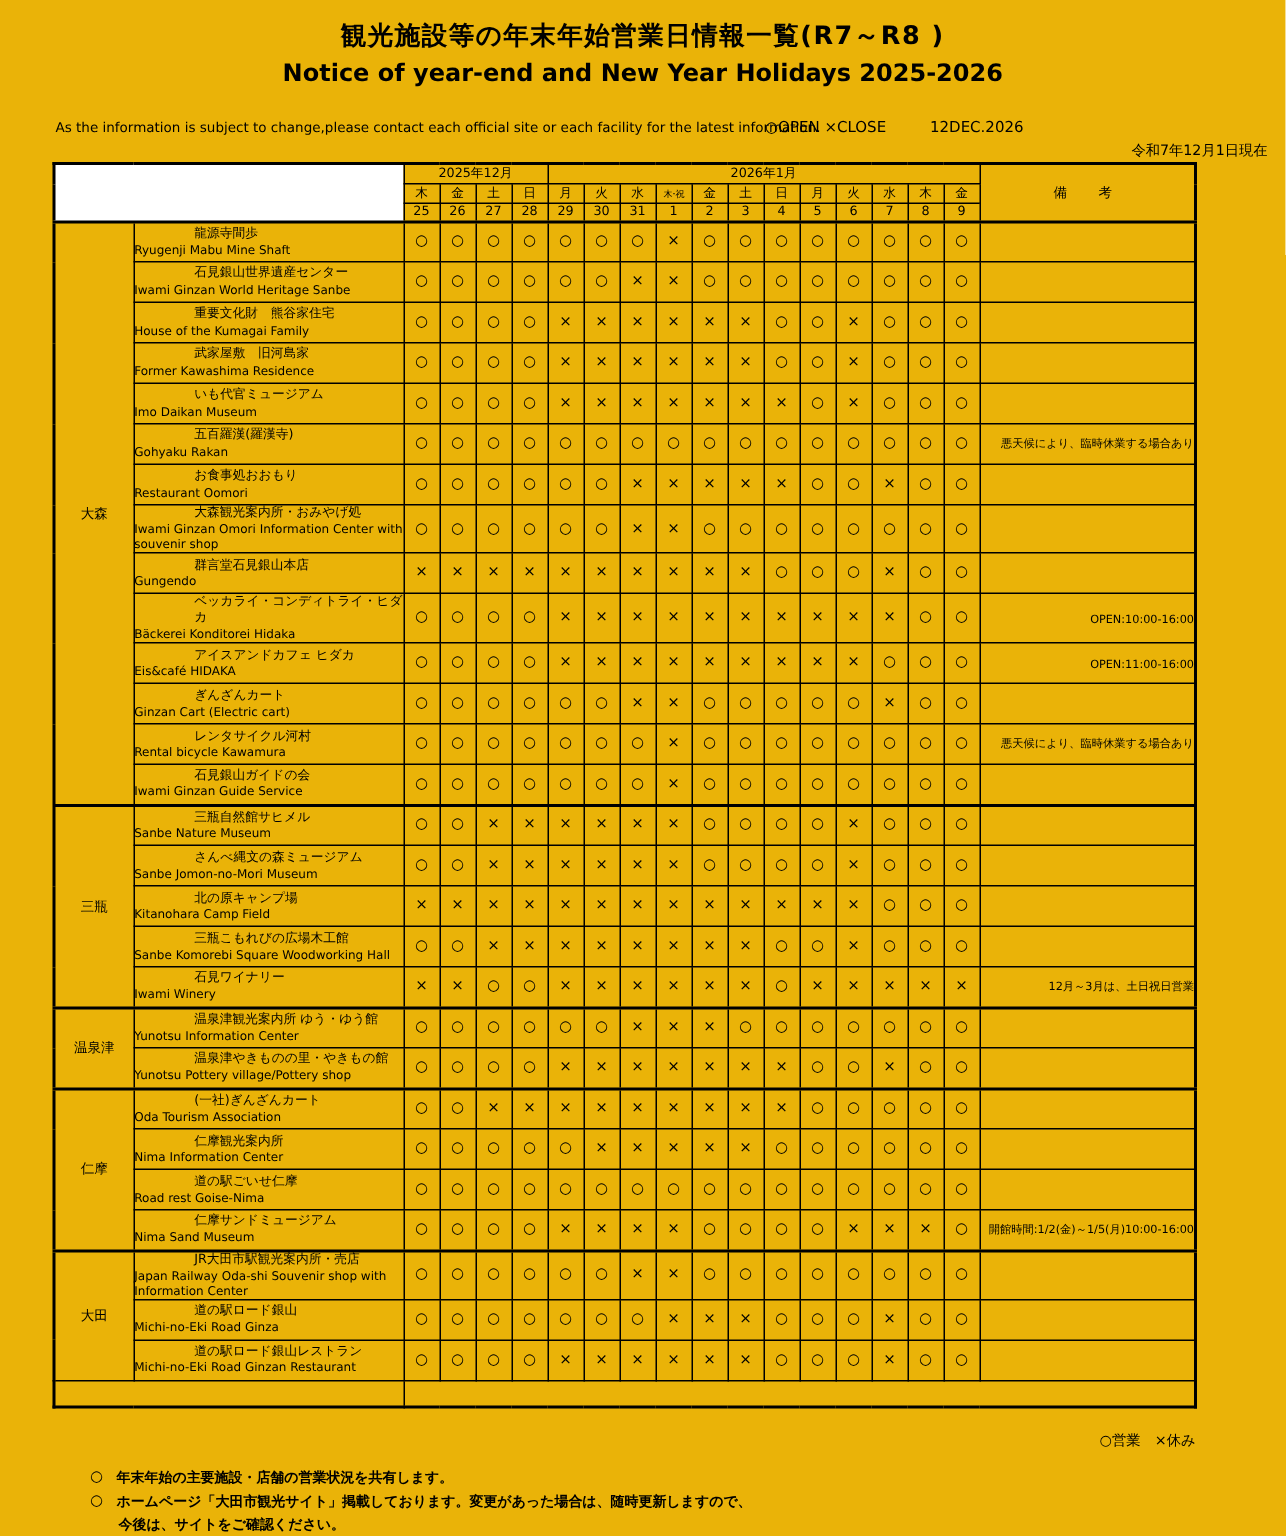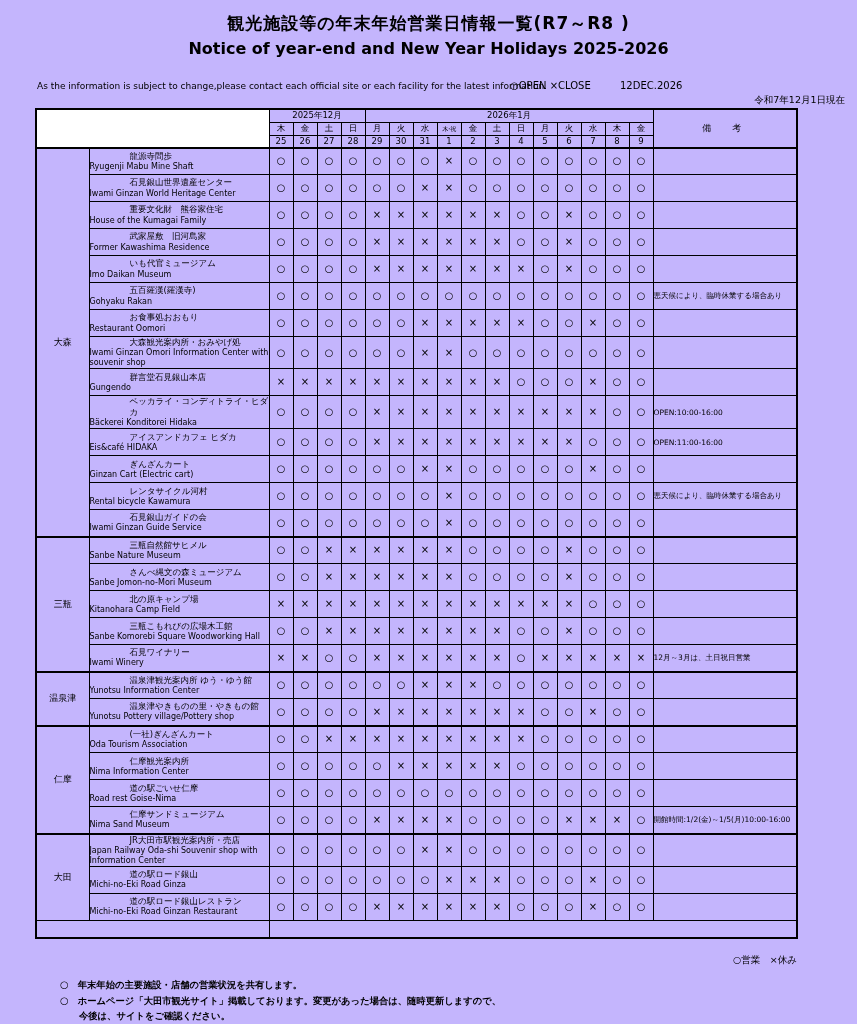--- a/index.html
+++ b/index.html
@@ -1,21 +1,21 @@
 <!DOCTYPE html>
 <html><head>
 <meta charset="utf-8">
 <style>
   * { box-sizing: border-box; margin: 0; padding: 0; }
   html,body { background:#fff; }
   .page {
     position: relative;
     width: 857px;
     height: 1024px;
-    background: #c4b5fd;
+    background: #eab308;
     color: #000;
     font-family: "DejaVu Sans", "Liberation Sans", sans-serif;
     overflow: hidden;
   }
   .title-jp {
     position: absolute; top: 12px; left: 0; width: 100%;
     text-align: center; font-size: 17px; font-weight: bold; letter-spacing: 1px;
   }
   .title-en {
     position: absolute; top: 39px; left: 0; width: 100%;
@@ -42,21 +42,21 @@
   th.month { font-size: 8.5px; font-weight: normal; height: 12px; text-align: center; }
   th.wd { font-size: 8.5px; font-weight: normal; height: 12px; text-align: center; }
   th.wd.holiday-wd { font-size: 6px; letter-spacing: -0.5px; }
   th.dt { font-size: 8.5px; font-weight: normal; height: 12px; text-align: center; border-bottom: 2px solid #000; }
   th.remarks-h { font-size: 9px; font-weight: normal; text-align: center; letter-spacing: 6px; }
   td.group-cell { font-size: 9px; text-align: center; }
   td.facility-cell { padding: 2px 3px; }
   .fname-jp { font-size: 8.5px; line-height: 1.3; margin-left: 40px; }
   .fname-en { font-size: 8px; line-height: 1.25; }
   td.status-cell { text-align: center; font-size: 10px; line-height: 1; }
-  td.remark-cell { font-size: 7.5px; padding: 0 2px; text-align: left; }
+  td.remark-cell { font-size: 7.5px; padding: 0 2px; text-align: right; }
   tr.data-row { height: 27px; }
   tr.group-start > td { border-top: 2px solid #000; }
   tr.empty-row td { height: 18px; }
 
   .legend-bottom { position: absolute; top: 954px; right: 60px; font-size: 9.5px; }
   .notes { position: absolute; top: 979px; left: 60px; font-size: 9.3px; font-weight: bold; }
   .note-line { display: flex; gap: 9px; margin-bottom: 3px; align-items: flex-start; }
   .note-cont { padding-left: 19px; margin-top: -1px; margin-bottom: 3px; }
   .bullet { font-size: 10px; }
 </style>
@@ -147,21 +147,21 @@
           <td class="status-cell">○</td>
           <td class="status-cell">○</td>
           <td class="status-cell">○</td>
           <td class="status-cell">○</td>
           <td class="status-cell">○</td>
           <td class="remark-cell"></td>
         </tr>
         <tr class="data-row">
           <td class="facility-cell">
             <div class="fname-jp">石見銀山世界遺産センター</div>
-            <div class="fname-en">Iwami Ginzan World Heritage Center</div>
+            <div class="fname-en">Iwami Ginzan World Heritage Sanbe</div>
           </td>
           <td class="status-cell">○</td>
           <td class="status-cell">○</td>
           <td class="status-cell">○</td>
           <td class="status-cell">○</td>
           <td class="status-cell">○</td>
           <td class="status-cell">○</td>
           <td class="status-cell">×</td>
           <td class="status-cell">×</td>
           <td class="status-cell">○</td>

